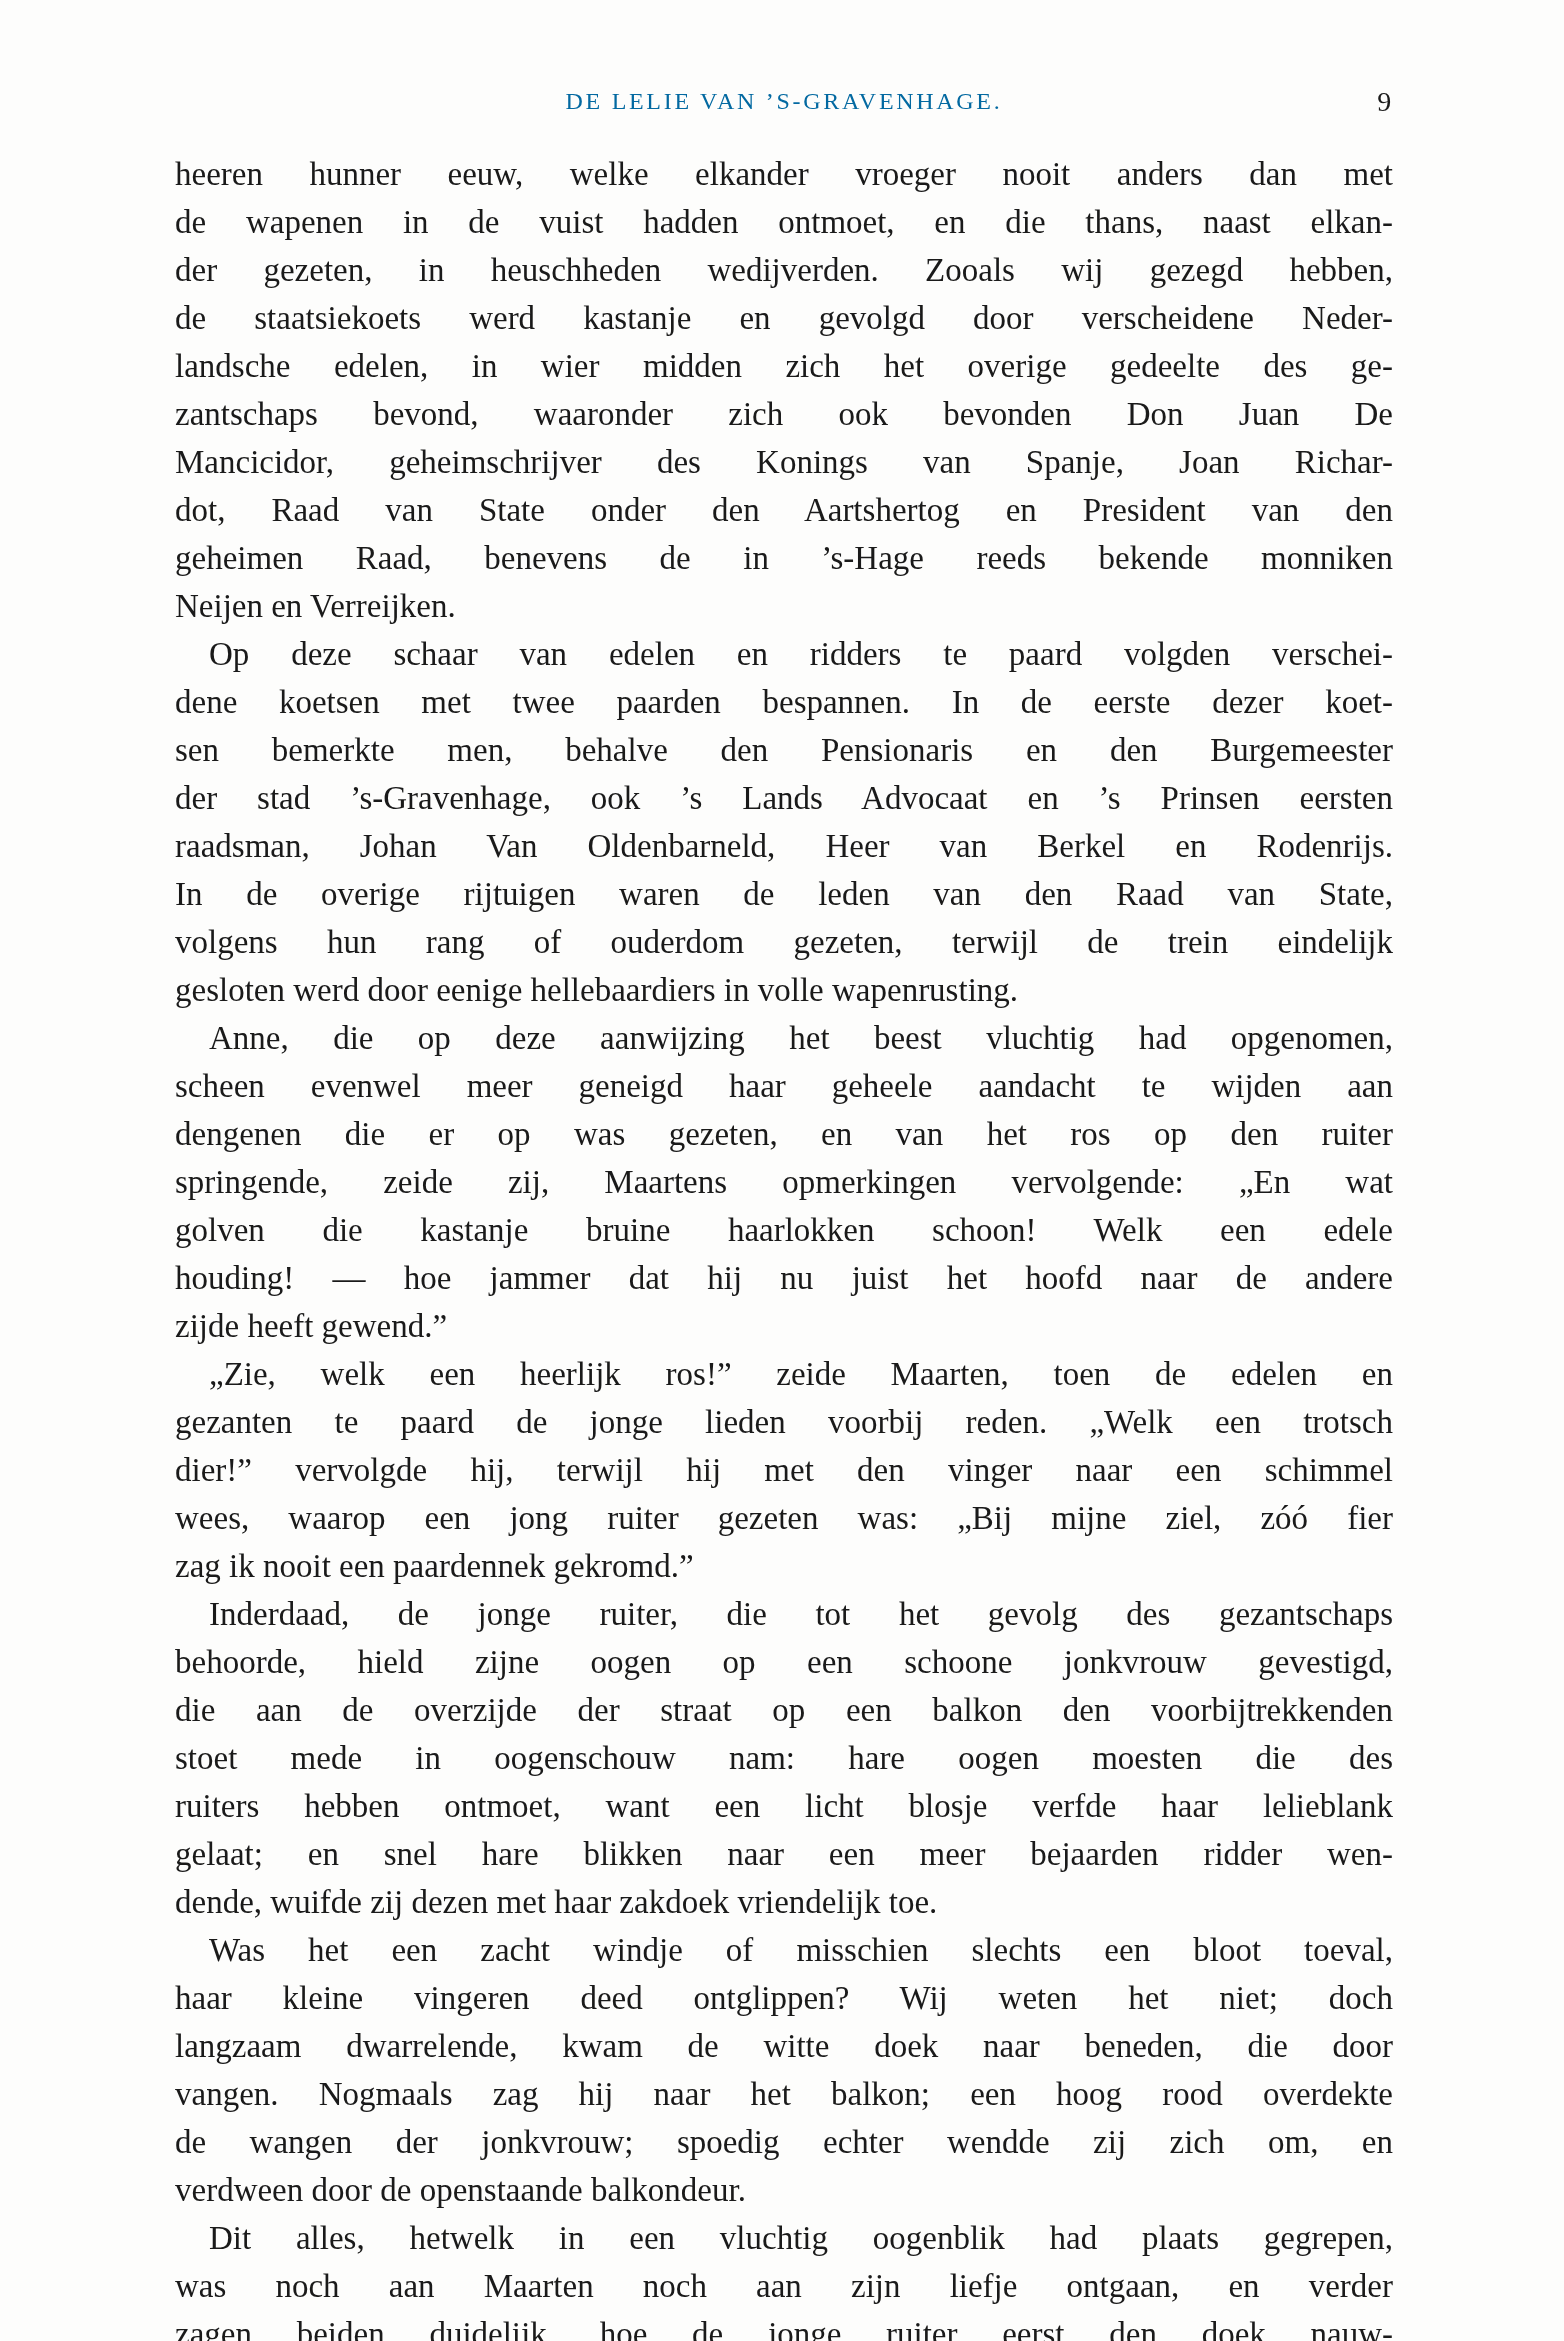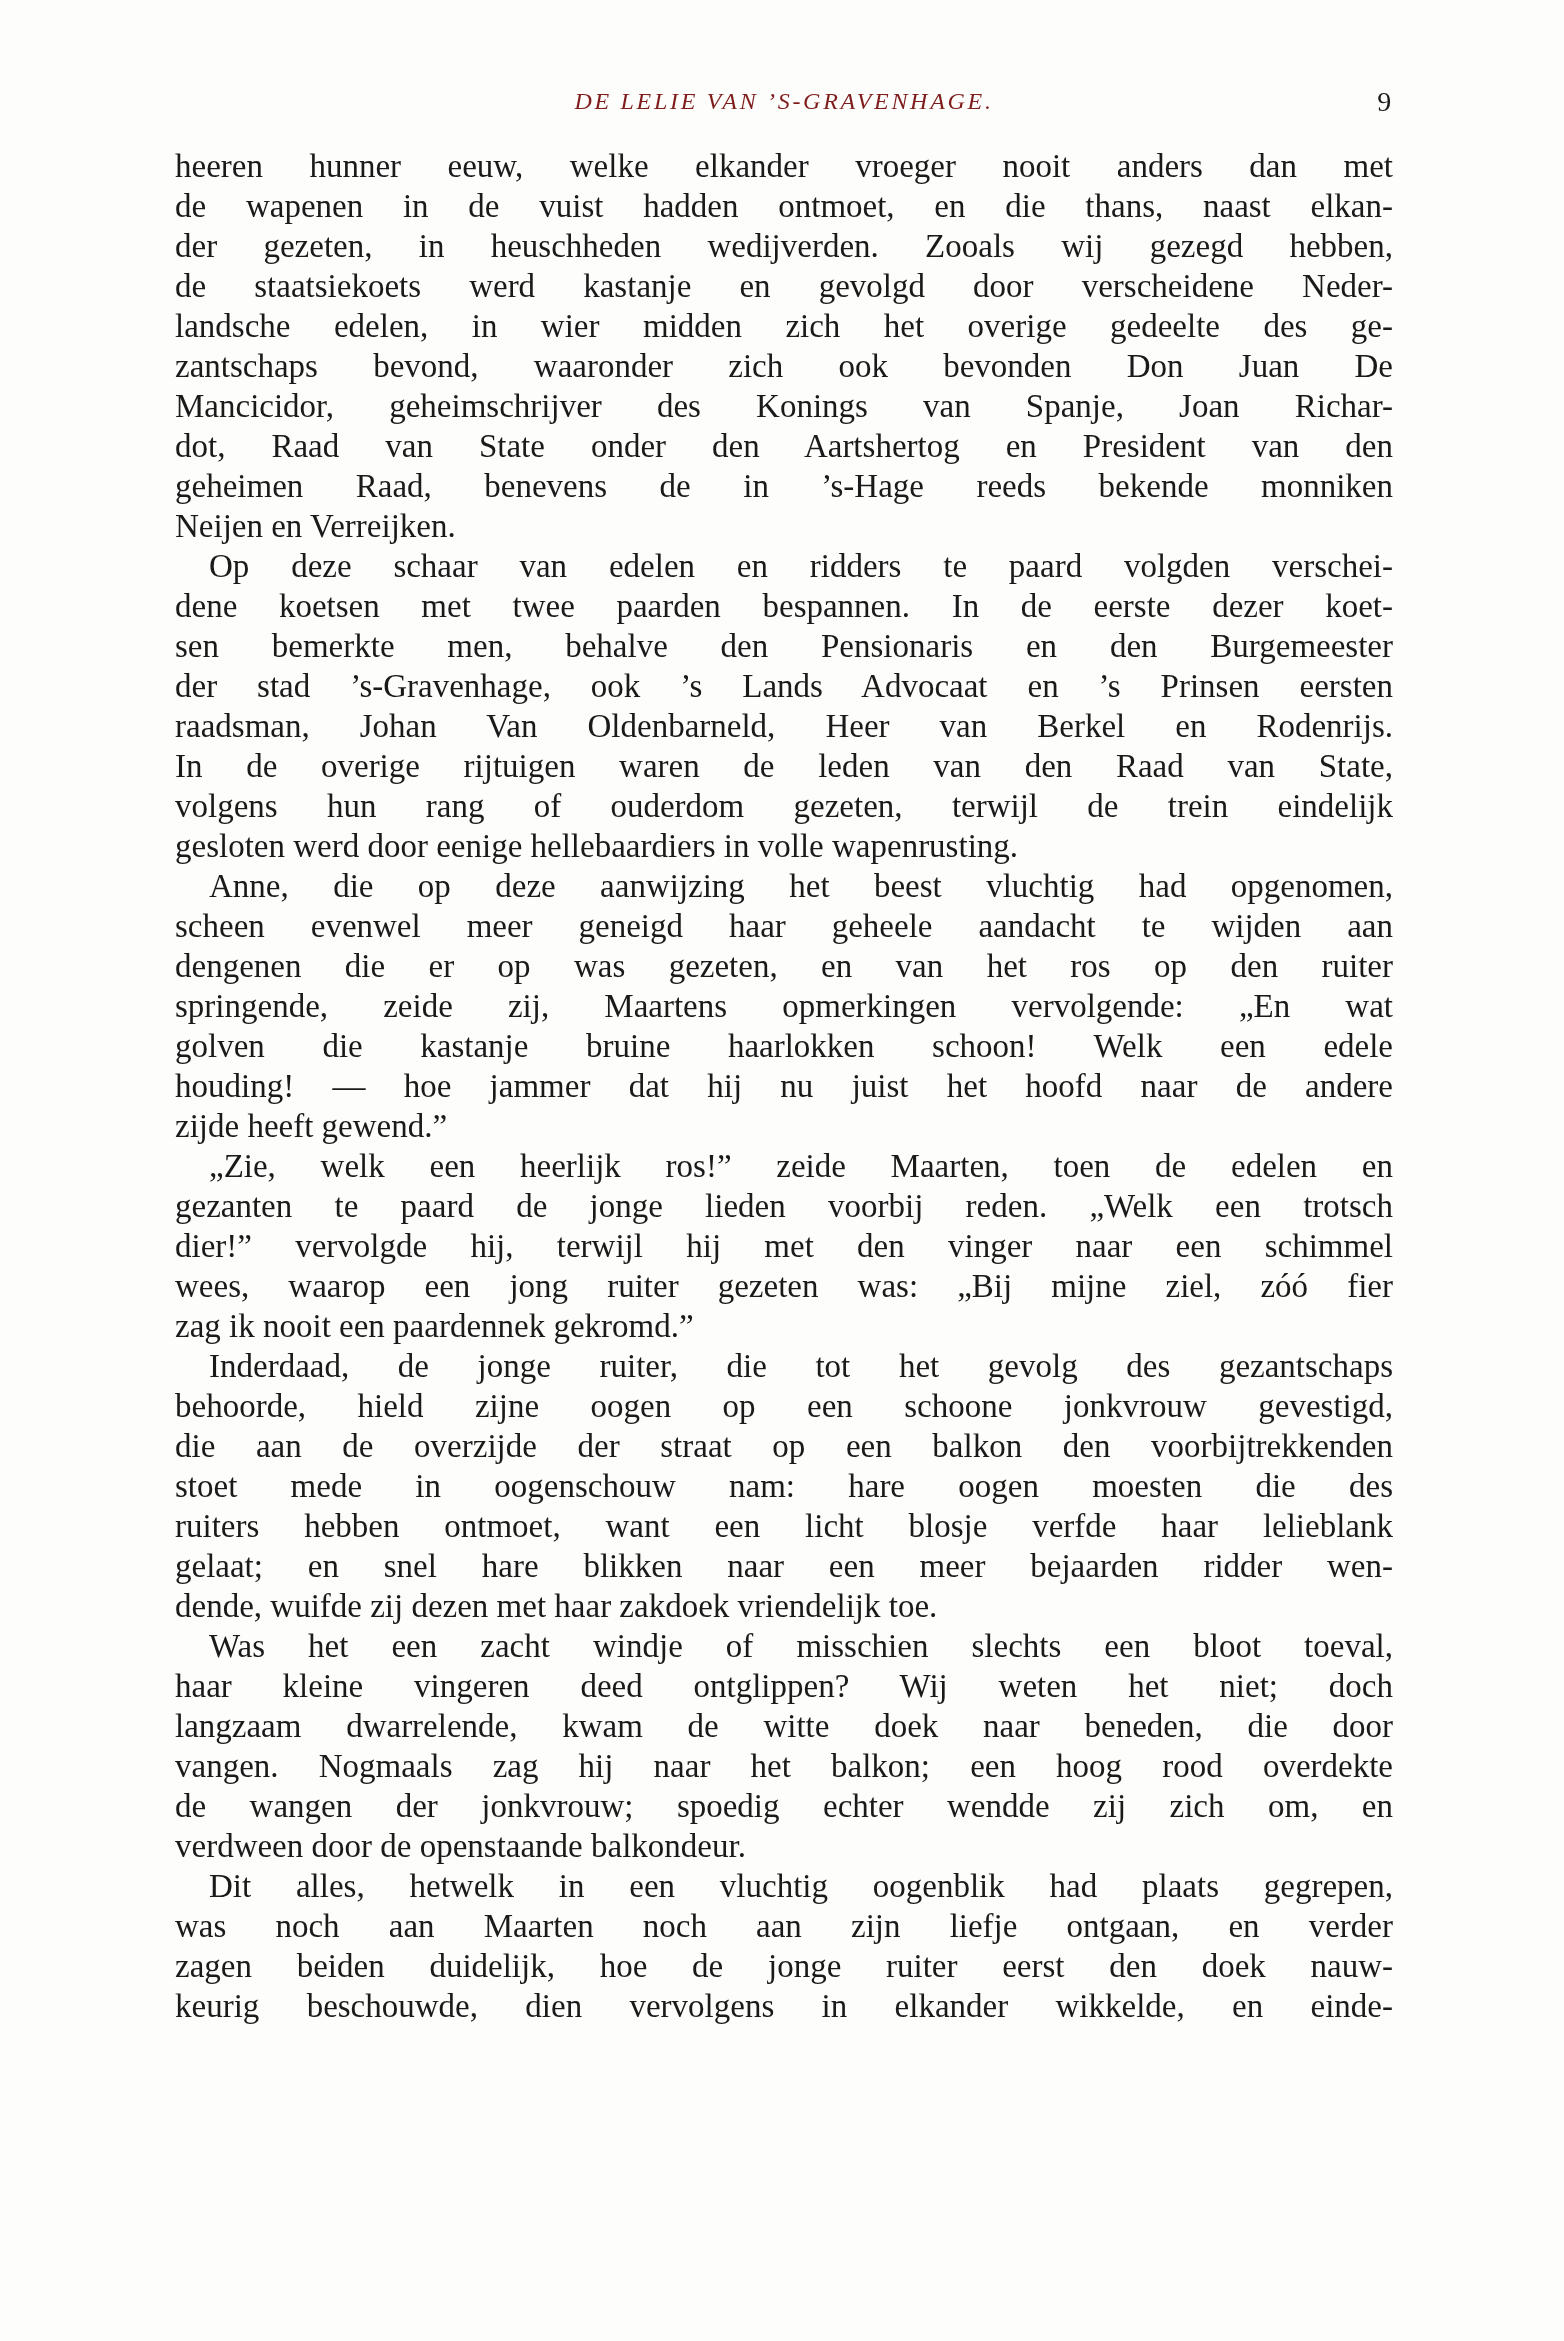--- a/index.html
+++ b/index.html
@@ -22,22 +22,21 @@
     top: 88px;
     left: 175px;
     width: 1218px;
     height: 36px;
   }
   .running-title {
     display: block;
     text-align: center;
     font-size: 24px;
     letter-spacing: 2.7px;
-    color: #7f1d1d;
-    font-style: italic;
+    color: #0369a1;
   }
   .page-number {
     position: absolute;
     right: 1.8px;
     top: -1.8px;
     font-size: 28px;
     color: #1b1b1b;
   }
   .body-text {
     position: absolute;
@@ -49,20 +48,21 @@
     color: #1a1a1a;
   }
   .paragraph {
     margin: 0;
     padding: 0;
   }
   .line {
     text-align: justify;
     text-align-last: justify;
     white-space: normal;
+    margin-top: 8px;
   }
   .line.last {
     text-align-last: left;
   }
   .paragraph.indent .line.first {
     text-indent: 34px;
   }
   
   .paragraph.continues .line.last {
     text-align-last: justify;

